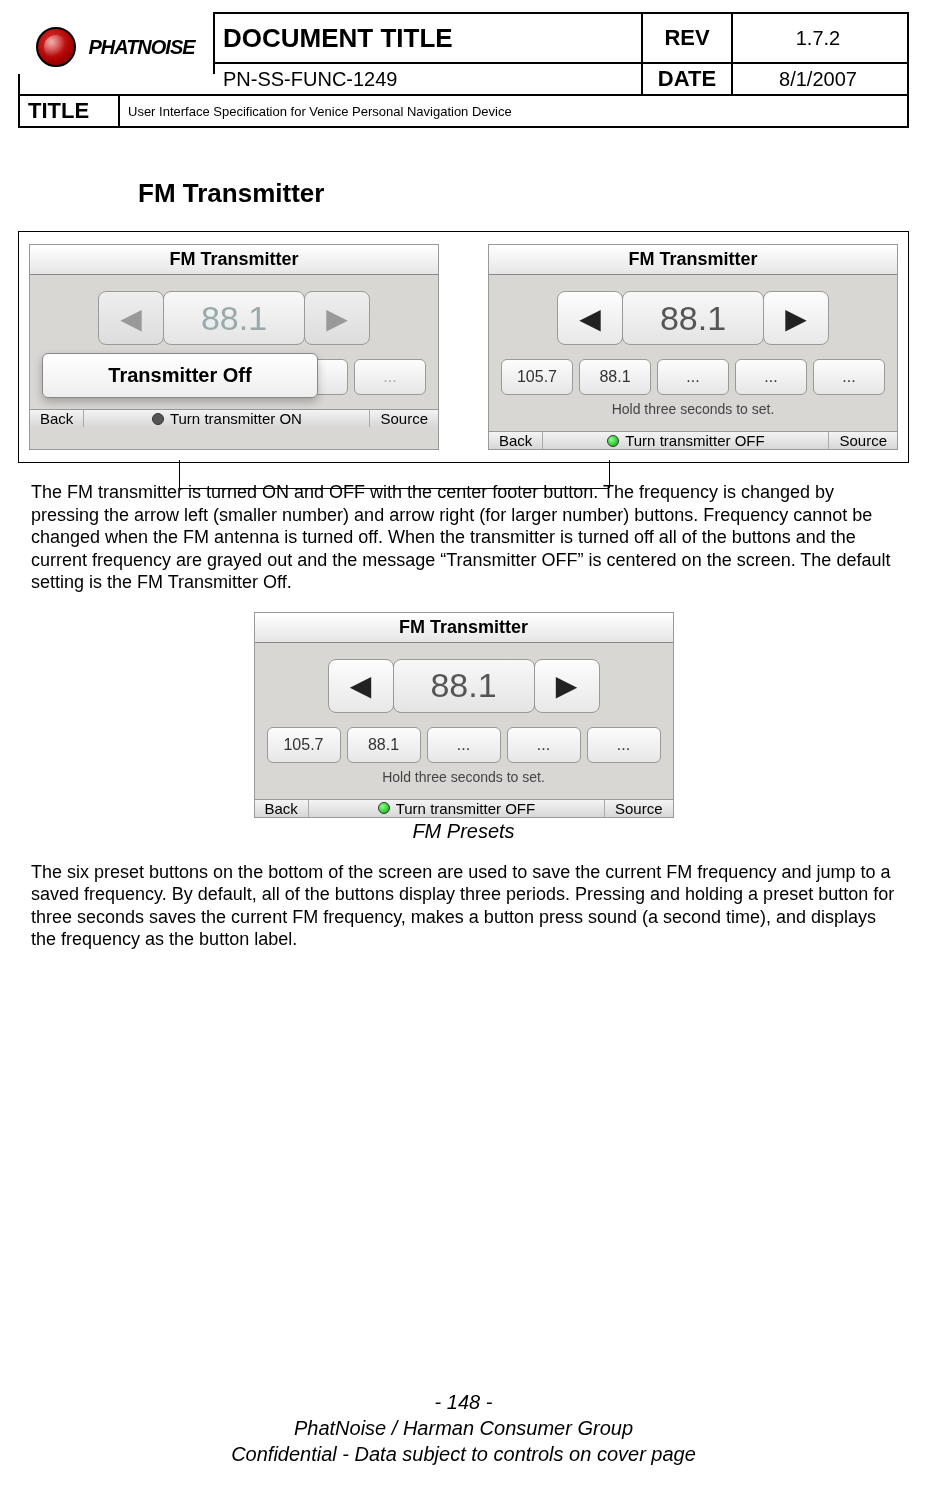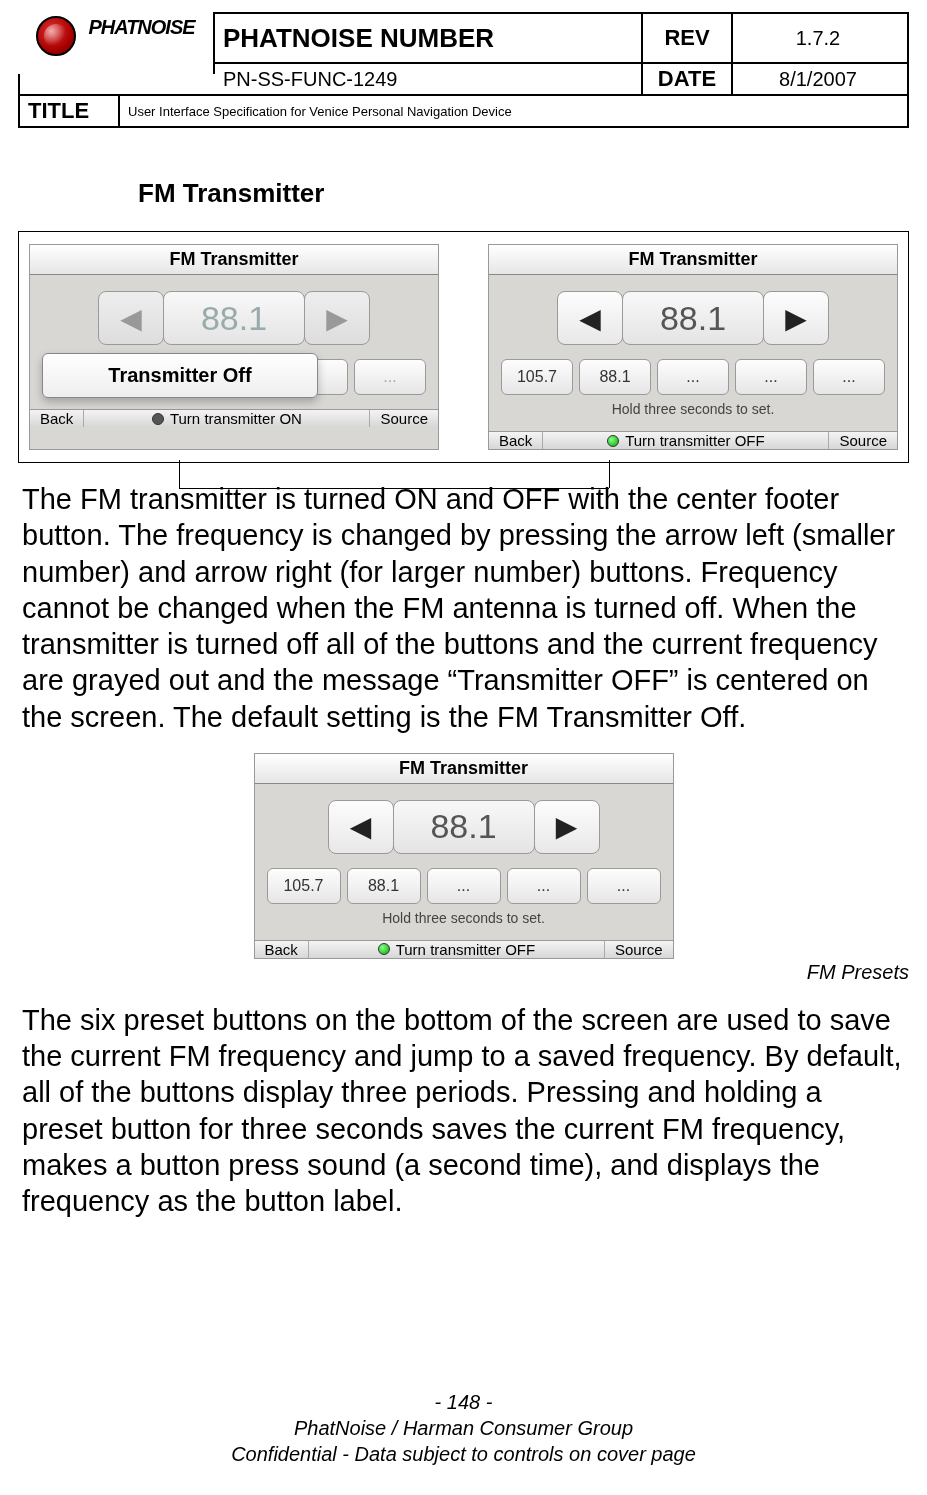--- a/index.html
+++ b/index.html
@@ -12,21 +12,21 @@
   .logo-cell{width:195px;justify-content:center;padding:0}
   .docnum-cell{width:428px;font-size:26px;font-weight:bold}
   .rev-cell{width:90px;font-size:22px;font-weight:bold;justify-content:center}
   .revval-cell{width:170px;font-size:20px;justify-content:center}
   .pn-cell{width:428px;font-size:20px}
   .date-cell{width:90px;font-size:22px;font-weight:bold;justify-content:center}
   .dateval-cell{width:170px;font-size:20px;justify-content:center}
   .title-row{display:flex}
   .title-label{width:100px;font-size:22px;font-weight:bold;justify-content:flex-start}
   .title-text{flex:1;font-size:13px}
-  .logo-wrap{display:flex;gap:12px;padding:4px 6px}
+  .logo-wrap{display:flex;align-items:center;gap:12px;padding:4px 6px}
   .logo-circ{width:36px;height:36px;border-radius:50%;background:radial-gradient(circle at 40% 35%,#d33 0%,#a00 60%,#600 100%);border:2px solid #000;position:relative}
   .logo-circ:after{content:"";position:absolute;inset:6px;background:radial-gradient(circle at 30% 30%,rgba(255,255,255,.6),transparent 60%);border-radius:50%}
   .logo-text{font-weight:900;font-size:20px;letter-spacing:-1px;font-style:italic}
 
   .section-title{font-size:26px;font-weight:bold;margin:50px 0 22px 120px}
 
   .mockpair{border:1px solid #000;padding:12px 10px;display:flex;gap:14px;justify-content:space-between}
   .mock{width:410px;box-sizing:border-box;border:1px solid #999;background:#d9d7d4;font-family:Arial,sans-serif;position:relative}
   .mock-title{background:linear-gradient(#fff,#e6e6e6);border-bottom:1px solid #888;text-align:center;font-weight:bold;font-size:18px;padding:4px 0}
   .mock-body{padding:10px 12px 8px 12px;position:relative}
@@ -41,41 +41,41 @@
   .hint{text-align:center;font-size:14px;color:#444;margin:2px 0 6px 0}
   .mock-footer{display:flex;border-top:1px solid #999;background:linear-gradient(#f4f4f4,#d7d7d7)}
   .fbtn{padding:0 10px;font-size:15px;border-right:1px solid #aaa;display:flex;align-items:center;gap:6px}
   .fbtn.last{border-right:none}
   .fbtn.center{flex:1;justify-content:center}
   .led{width:10px;height:10px;border-radius:50%;background:#555;display:inline-block;border:1px solid #333}
   .led.on{background:radial-gradient(circle at 35% 35%,#8f8,#0a0)}
   .overlay-off{position:absolute;left:12px;top:78px;right:120px;background:linear-gradient(#fff,#eee);border:1px solid #888;border-radius:6px;box-shadow:0 4px 8px rgba(0,0,0,.25);padding:10px 12px;text-align:center;font-weight:bold;font-size:20px}
 
   .mock-single{width:420px;margin:0 auto}
-  .figure-cap{text-align:right;font-style:italic;font-size:20px;margin-top:2px}
+  .figure-cap{text-align:center;font-style:italic;font-size:20px;margin-top:2px}
 
-  p.body{font-size:29px;line-height:1.25;margin:18px 4px}
+  p.body{font-size:18px;line-height:1.25;margin:18px 13px}
   .footer{position:absolute;bottom:28px;left:0;right:0;text-align:center;font-style:italic;font-size:20px;line-height:1.3}
 
   .call-line{position:absolute;background:#000}
 </style>
 </head>
 <body>
 
 <div class="page">
 
   <div class="hdr">
     <div class="hdr-row">
       <div class="hdr-cell logo-cell" rowspan="2">
         <div class="logo-wrap">
           <div class="logo-circ"></div>
           <span class="logo-text">PHATNOISE</span>
         </div>
       </div>
-      <div class="hdr-cell docnum-cell">PHATNOISE NUMBER</div>
+      <div class="hdr-cell docnum-cell">DOCUMENT TITLE</div>
       <div class="hdr-cell rev-cell">REV</div>
       <div class="hdr-cell revval-cell last">1.7.2</div>
     </div>
     <div class="hdr-row">
       <div class="hdr-cell logo-cell" style="border-top:2px solid #000;visibility:hidden"></div>
       <div class="hdr-cell pn-cell">PN-SS-FUNC-1249</div>
       <div class="hdr-cell date-cell">DATE</div>
       <div class="hdr-cell dateval-cell last">8/1/2007</div>
     </div>
     <div class="hdr-row last title-row">

